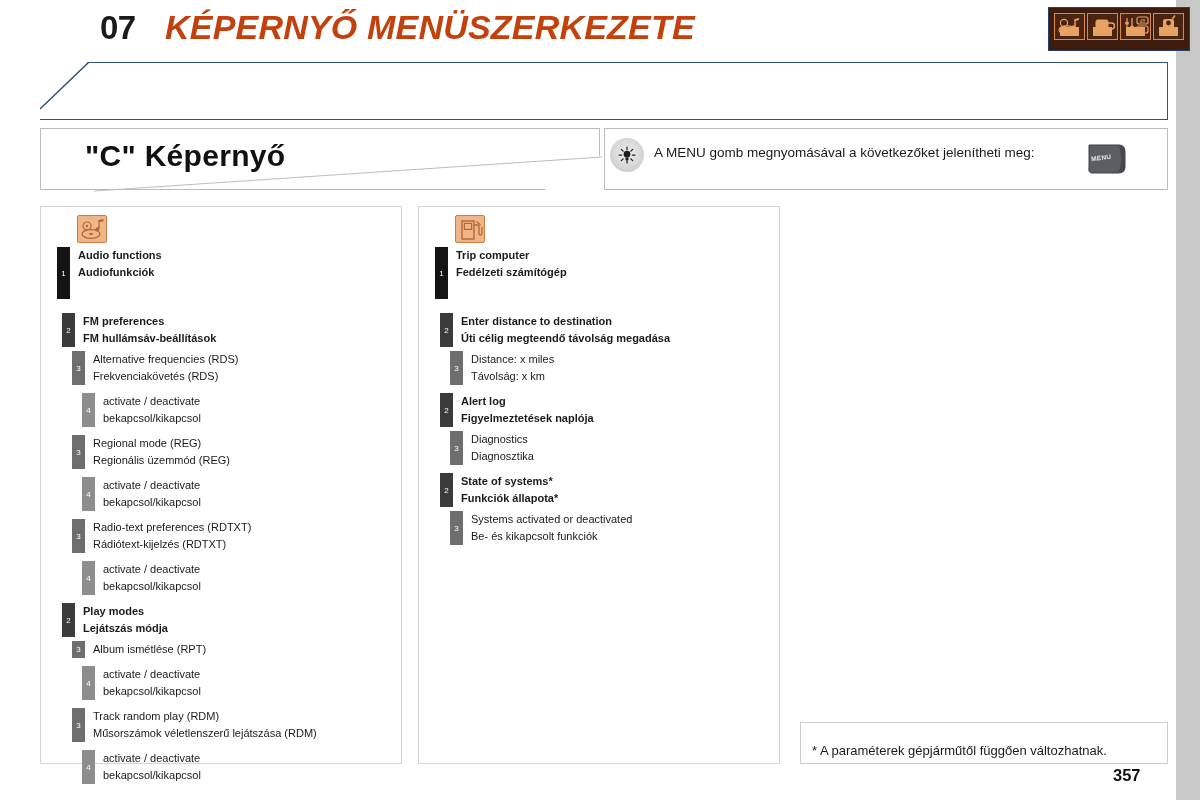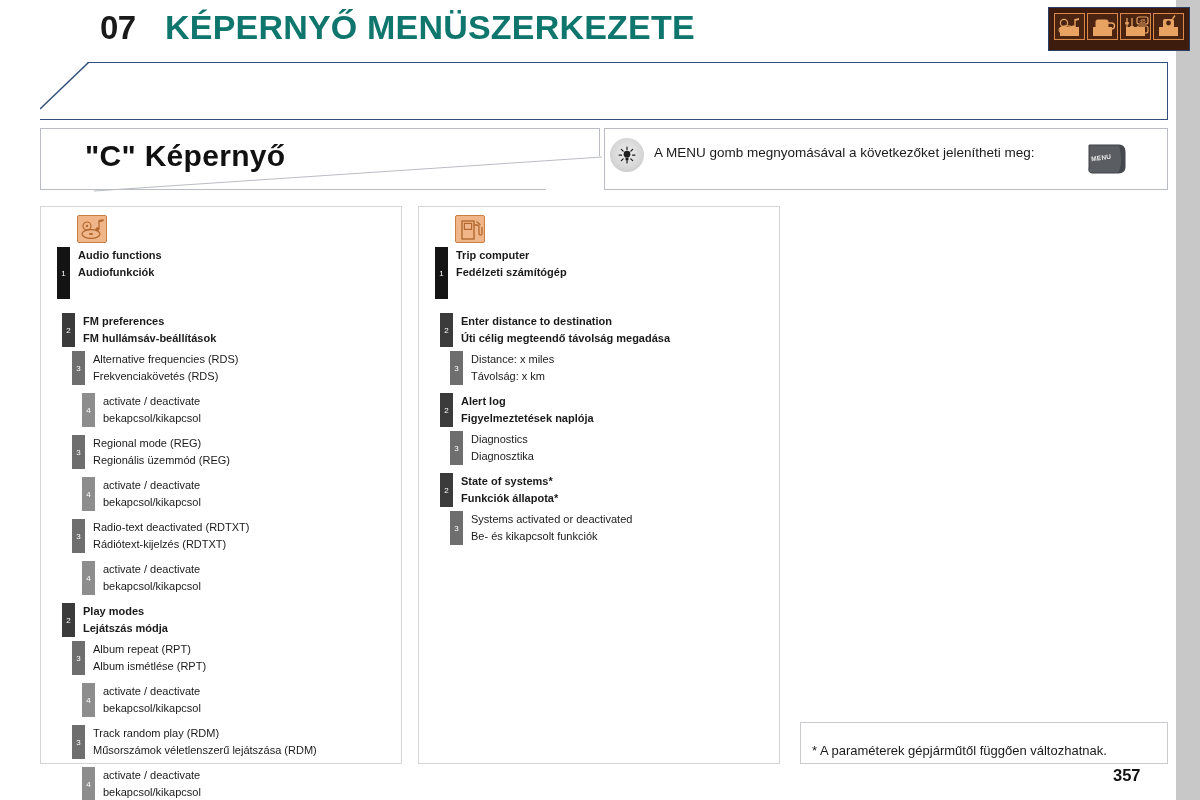--- a/index.html
+++ b/index.html
@@ -59,22 +59,23 @@
     letter-spacing: -0.5px;
     color: #1a1a1a;
   }
   .chapter-title {
     position: absolute;
     left: 165px;
     top: 8px;
     font-size: 34px;
     font-weight: bold;
     letter-spacing: 0.2px;
-    color: #0f766e;
+    color: #c2410c;
     white-space: nowrap;
+    font-style: italic;
   }
 
   
   .icon-strip {
     position: absolute;
     right: 10px;
     top: 7px;
     width: 142px;
     height: 44px;
     background: #3d1c0d;
@@ -431,42 +432,41 @@
         <div class="node lvl4 gap-md">
           <div class="bar">4</div>
           <div class="labels">
             <div class="line-en">activate / deactivate</div>
             <div class="line-hu">bekapcsol/kikapcsol</div>
           </div>
         </div>
         <div class="node lvl3 gap-md">
           <div class="bar">3</div>
           <div class="labels">
-            <div class="line-en">Radio-text deactivated (RDTXT)</div>
+            <div class="line-en">Radio-text preferences (RDTXT)</div>
             <div class="line-hu">Rádiótext-kijelzés (RDTXT)</div>
           </div>
         </div>
         <div class="node lvl4 gap-md">
           <div class="bar">4</div>
           <div class="labels">
             <div class="line-en">activate / deactivate</div>
             <div class="line-hu">bekapcsol/kikapcsol</div>
           </div>
         </div>
         <div class="node lvl2 gap-md">
           <div class="bar">2</div>
           <div class="labels">
             <div class="line-en">Play modes</div>
             <div class="line-hu">Lejátszás módja</div>
           </div>
         </div>
         <div class="node lvl3 gap-sm">
           <div class="bar">3</div>
           <div class="labels">
-            <div class="line-en">Album repeat (RPT)</div>
             <div class="line-hu">Album ismétlése (RPT)</div>
           </div>
         </div>
         <div class="node lvl4 gap-md">
           <div class="bar">4</div>
           <div class="labels">
             <div class="line-en">activate / deactivate</div>
             <div class="line-hu">bekapcsol/kikapcsol</div>
           </div>
         </div>

